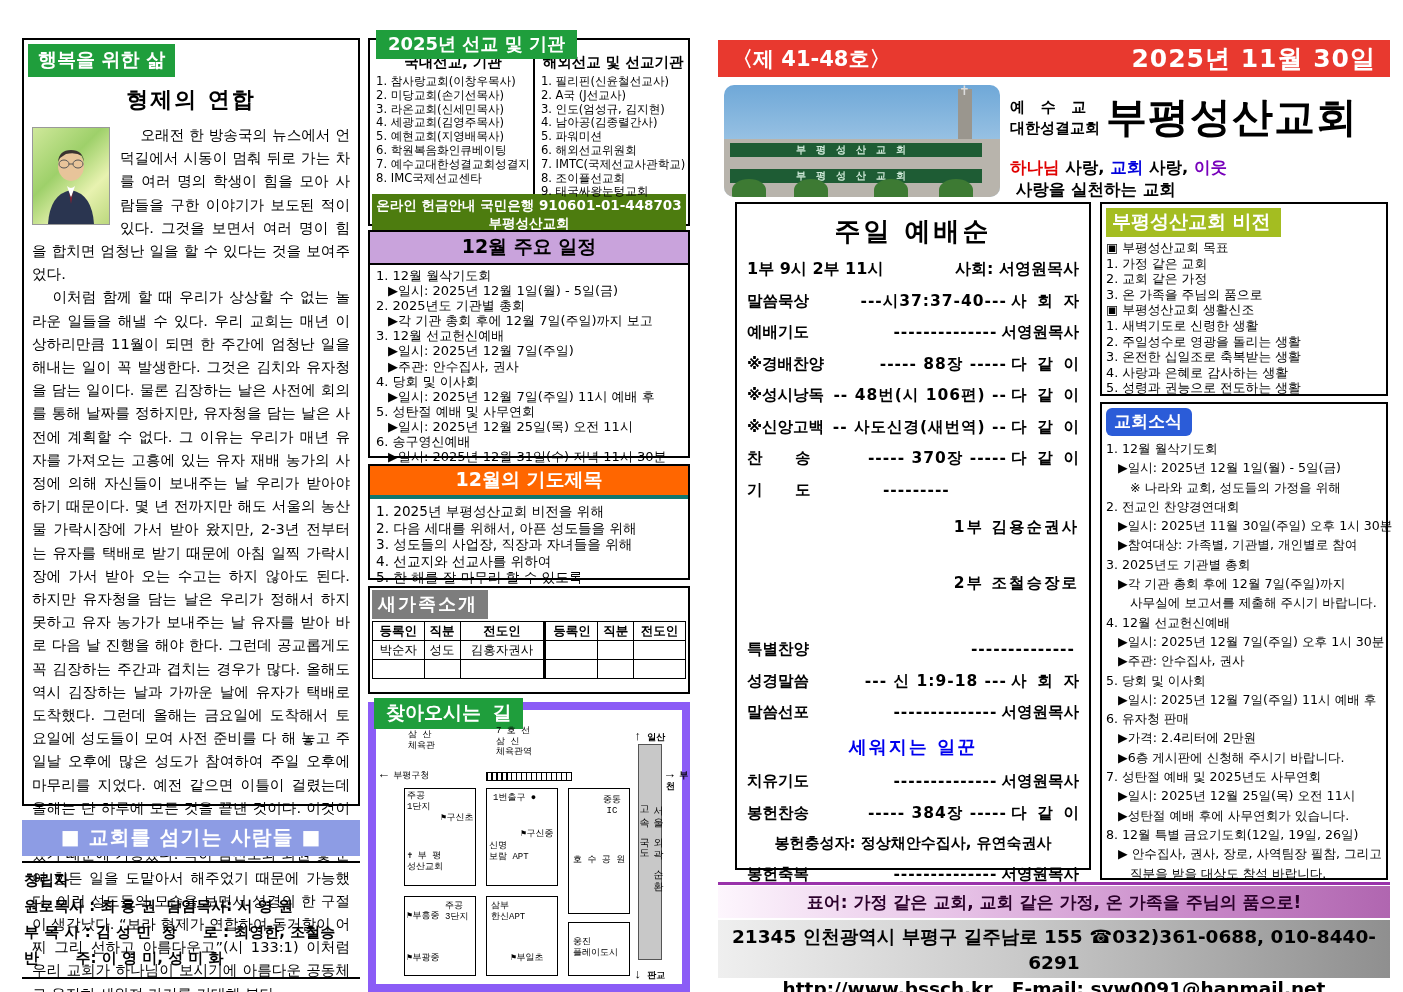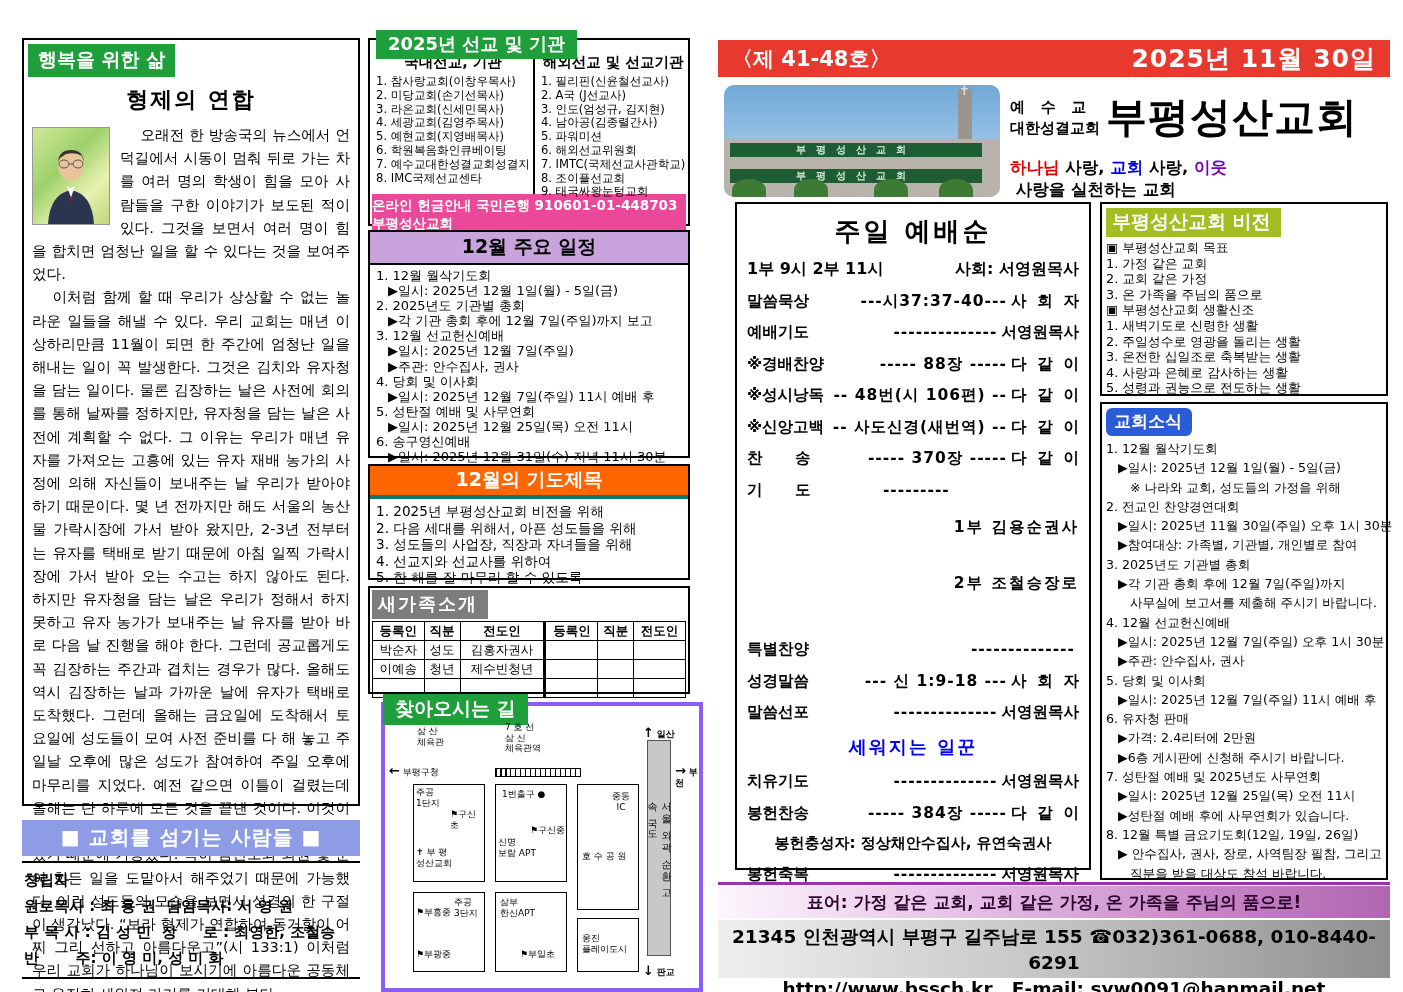--- a/index.html
+++ b/index.html
@@ -27,42 +27,42 @@
 
   
   #mid-col { left:346px; top:0; width:322px; }
   .mission-box { left:0; top:8px; width:322px; height:188px; border:2px solid #000; }
   .mission-badge { position:absolute; top:-10px; left:6px; background:#1f9e3c; color:#fff; font-weight:bold; font-size:18px; padding:2px 12px 3px 12px; }
   .mission-cols { display:flex; margin-top:12px; height:142px; }
   .mission-col { flex:1; padding:0 3px 0 6px; }
   .mission-col + .mission-col { border-left:2px solid #000; }
   .mission-head { font-weight:bold; font-size:14.5px; text-align:center; margin:1px 0 3px 0; white-space:pre; }
   .mission-item { font-size:11.6px; line-height:13.8px; white-space:nowrap; overflow:hidden; }
-  .mission-footer { background:#ec4899; color:#fff; font-weight:bold; font-size:13.5px; padding:3px 0; margin:0 2px 2px 2px; }
+  .mission-footer { background:#4d7c0f; color:#fff; font-weight:bold; font-size:13.5px; text-align:center; padding:3px 0; margin:0 2px 2px 2px; }
 
   .schedule-box { left:0; top:200px; width:322px; height:228px; border:2px solid #000; }
   .strip-lav { background:#c9a3dc; color:#000000; font-weight:bold; font-size:19px; text-align:center; padding:2px 0 3px 0; border-bottom:2px solid #000; }
   .sched-body { padding:3px 4px 2px 6px; }
   .ln13 { font-size:13px; line-height:15.1px; white-space:pre; font-weight:500; }
   .sub { padding-left:12px; }
   .sub2 { padding-left:24px; }
 
   .prayer-box { left:0; top:434px; width:322px; height:116px; border:2px solid #000; }
   .strip-orange { background:#ff6600; color:#fff; font-weight:bold; font-size:19px; text-align:center; padding:1px 0 2px 0; border-bottom:4px solid #0f766e; }
   .prayer-body { padding:4px 4px 2px 6px; }
   .ln14 { font-size:13.6px; line-height:16.6px; white-space:pre; }
 
   .newfam-box { left:0; top:556px; width:322px; height:108px; border:2px solid #000; padding:2px; }
   .badge-gray { display:inline-block; background:#7d7d7d; color:#fff; font-weight:bold; font-size:18px; padding:2px 10px 3px 6px; letter-spacing:2px; }
   .newfam-table { width:100%; border-collapse:collapse; margin-top:2px; }
   .newfam-table th,.newfam-table td { border:1px solid #000; font-size:12.5px; text-align:center; height:19px; padding:0 1px; }
   .newfam-table th { font-weight:bold; }
   .thick-left { border-left:3px solid #000 !important; }
 
-  .map-box { left:13px; top:672px; width:322px; height:290px; border:4px solid #8b5cf6; }
+  .map-box { left:0; top:672px; width:322px; height:290px; border:8px solid #8b5cf6;font-family:Liberation Mono, monospace; }
   .map-badge { position:absolute; top:-12px; left:-2px; background:#1f9e3c; color:#fff; font-weight:bold; font-size:19px; padding:2px 12px 3px 12px; }
   .map-inner { position:absolute; left:2px; top:16px; width:314px; height:268px; font-size:9px; }
   .map-label { position:absolute; white-space:pre-line; line-height:10.5px; color:#000; }
   .map-block { position:absolute; border:1.5px solid #000; }
   .hwy { position:absolute; background:#c8c8c8; border:1px solid #555; }
   .hwy-text { writing-mode:vertical-rl; font-size:10px; letter-spacing:2px; position:absolute; top:50%; left:50%; transform:translate(-50%,-50%); }
   .rail { position:absolute; height:9px; border-top:1.5px solid #000; border-bottom:1.5px solid #000;
       background:repeating-linear-gradient(90deg,#000 0 1.5px,#fff 1.5px 5px); }
   .map-arrow { font-weight:bold; font-size:13px; }
   .flag { font-size:9px; }
@@ -229,28 +229,20 @@
             <th>직분</th>
             <th>전도인</th>
             <th class="thick-left">등록인</th>
             <th>직분</th>
             <th>전도인</th>
           </tr>
           <tr>
             <td>박순자</td>
             <td>성도</td>
             <td>김홍자권사</td>
-            <td class="thick-left"></td>
-            <td></td>
-            <td></td>
-          </tr>
-          <tr>
-            <td>이예송</td>
-            <td>청년</td>
-            <td>제수빈청년</td>
             <td class="thick-left"></td>
             <td></td>
             <td></td>
           </tr>
           <tr>
             <td></td>
             <td></td>
             <td></td>
             <td class="thick-left"></td>
             <td></td>

